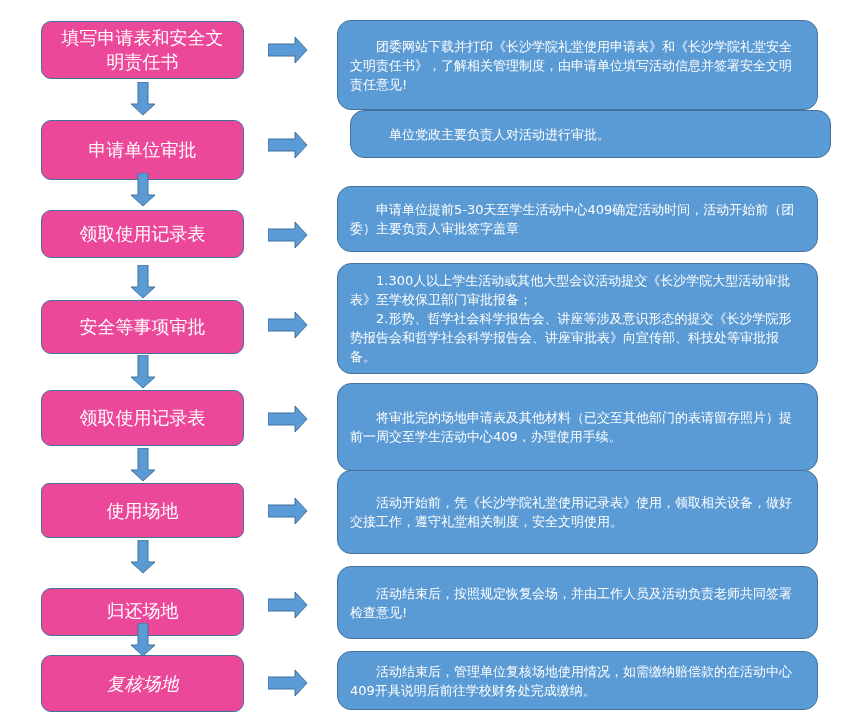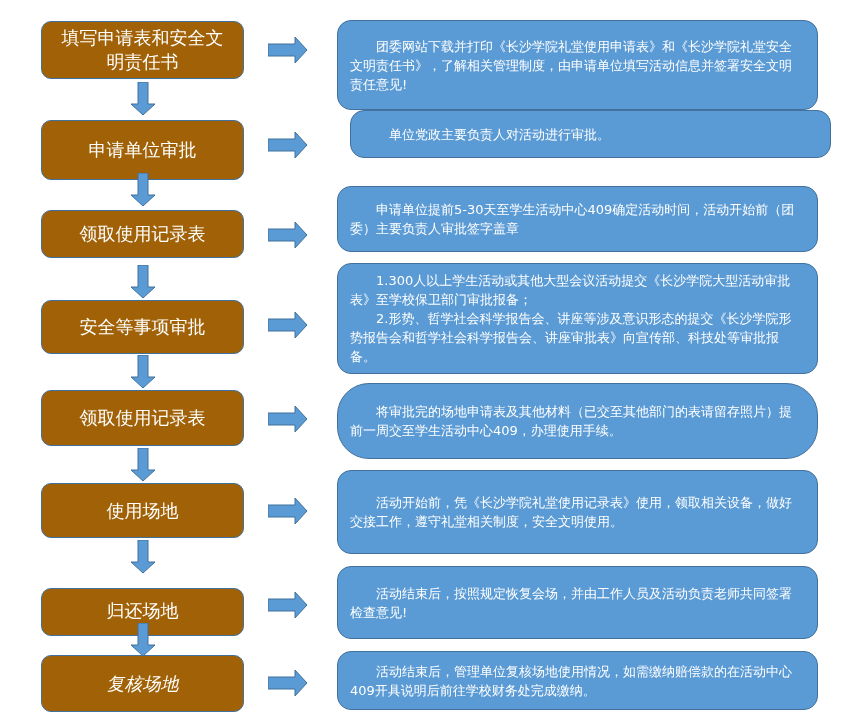--- a/index.html
+++ b/index.html
@@ -1,18 +1,18 @@
 <!DOCTYPE html>
 <html><head>
 <meta charset="utf-8">
 <style>
   html, body { margin: 0; padding: 0; background: #ffffff; }
   body { width: 851px; height: 717px; position: relative; overflow: hidden;
          font-family: "DejaVu Sans", "Liberation Sans", sans-serif; }
-  .step { position: absolute; left: 41px; width: 203px; background: #a16207;
+  .step { position: absolute; left: 41px; width: 203px; background: #ec4899;
           border: 1px solid #41719c; border-radius: 10px; box-sizing: border-box;
           color: #ffffff; display: flex; align-items: center; justify-content: center;
           text-align: center; font-size: 18px; line-height: 24px; padding: 0 12px; }
   .desc { position: absolute; left: 337px; width: 481px; background: #5b9bd5;
           border: 1px solid #41719c; border-radius: 14px; box-sizing: border-box;
           color: #ffffff; display: flex; align-items: center;
           font-size: 13px; line-height: 19px; padding: 0 14px 0 12px; }
   .desc .txt { white-space: pre-wrap; }
   .arrow-right { position: absolute; left: 268px; width: 40px; height: 26px; }
   .arrow-down { position: absolute; left: 131px; width: 24px; height: 32px; }
@@ -29,21 +29,21 @@
 </div>
 <div class="step" style="top:210px;height:48px;">
   <span>领取使用记录表</span>
 </div>
 <div class="step" style="top:300px;height:54px;">
   <span>安全等事项审批</span>
 </div>
 <div class="step" style="top:390px;height:56px;">
   <span>领取使用记录表</span>
 </div>
-<div class="step" style="top:483px;height:55px;">
+<div class="step" style="top:483px;height:55px;border-radius:8px;">
   <span>使用场地</span>
 </div>
 <div class="step" style="top:588px;height:48px;font-family:Liberation Mono, monospace;">
   <span>归还场地</span>
 </div>
 <div class="step" style="top:655px;height:57px;font-style:italic;">
   <span>复核场地</span>
 </div>
 
 <div class="arrow-down" style="top:82px;height:34px;">
@@ -129,21 +129,21 @@
 <div class="desc" style="top:110px;height:48px;margin-left:13px;">
   <span class="txt">　　单位党政主要负责人对活动进行审批。</span>
 </div>
 <div class="desc" style="top:186px;height:66px;">
   <span class="txt">　　申请单位提前5-30天至学生活动中心409确定活动时间，活动开始前（团委）主要负责人审批签字盖章</span>
 </div>
 <div class="desc" style="top:263px;height:111px;">
   <span class="txt">　　1.300人以上学生活动或其他大型会议活动提交《长沙学院大型活动审批表》至学校保卫部门审批报备；
 　　2.形势、哲学社会科学报告会、讲座等涉及意识形态的提交《长沙学院形势报告会和哲学社会科学报告会、讲座审批表》向宣传部、科技处等审批报备。</span>
 </div>
-<div class="desc" style="top:383px;height:76px;border-radius:32px;">
+<div class="desc" style="top:383px;height:88px;">
   <span class="txt">　　将审批完的场地申请表及其他材料（已交至其他部门的表请留存照片）提前一周交至学生活动中心409，办理使用手续。</span>
 </div>
 <div class="desc" style="top:470px;height:84px;">
   <span class="txt">　　活动开始前，凭《长沙学院礼堂使用记录表》使用，领取相关设备，做好交接工作，遵守礼堂相关制度，安全文明使用。</span>
 </div>
 <div class="desc" style="top:566px;height:73px;">
   <span class="txt">　　活动结束后，按照规定恢复会场，并由工作人员及活动负责老师共同签署检查意见!</span>
 </div>
 <div class="desc" style="top:651px;height:59px;">
   <span class="txt">　　活动结束后，管理单位复核场地使用情况，如需缴纳赔偿款的在活动中心409开具说明后前往学校财务处完成缴纳。</span>

